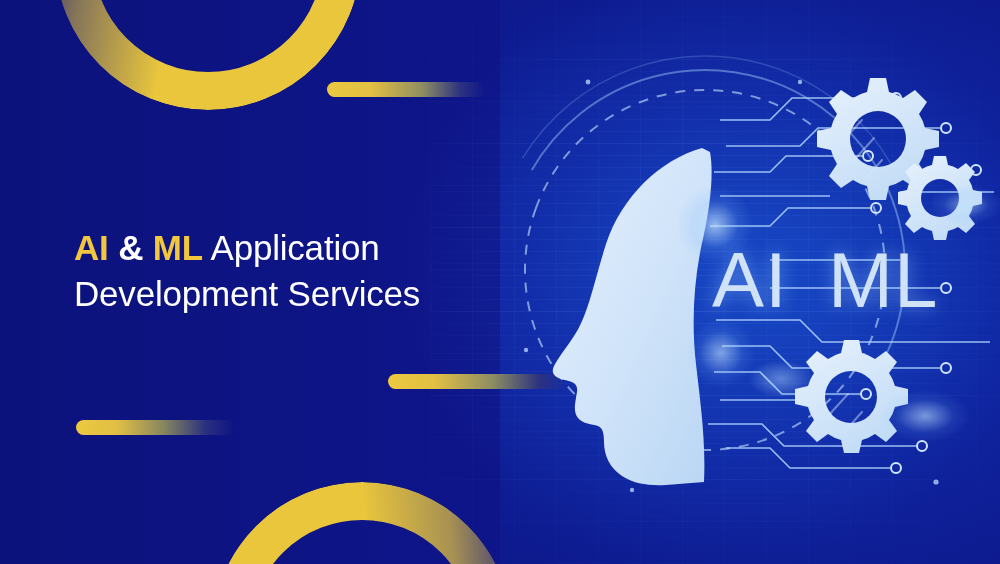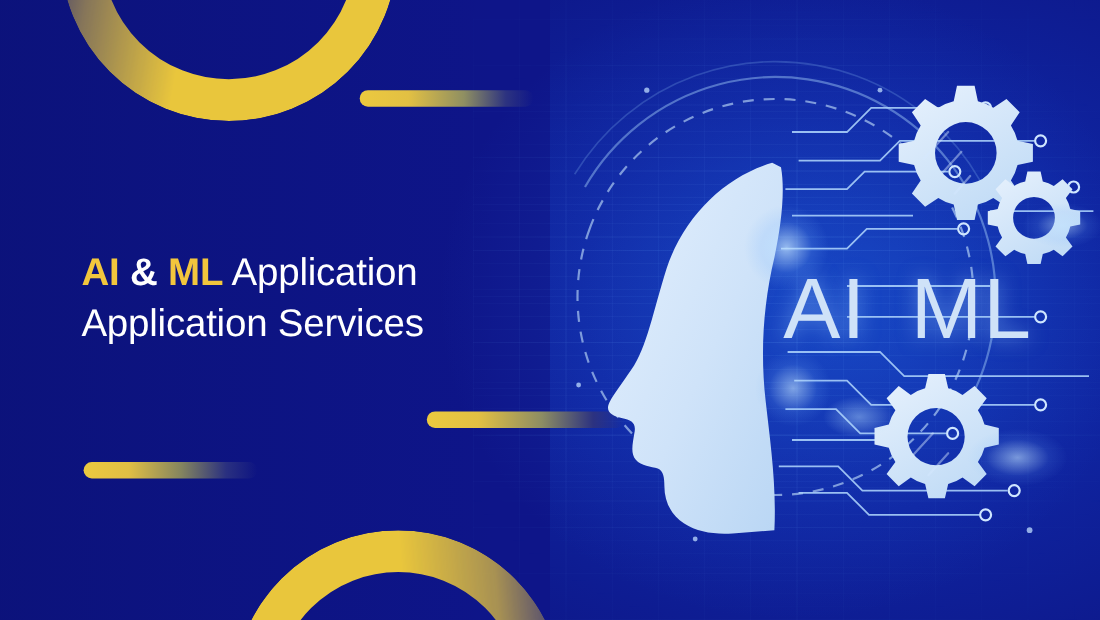--- a/index.html
+++ b/index.html
@@ -160,21 +160,21 @@
   <div class="bg-vignette"></div>
 
   <div class="ring" id="ring-top"></div>
   <div class="ring" id="ring-bottom"></div>
   <div class="bar" id="bar-top"></div>
   <div class="bar" id="bar-mid"></div>
   <div class="bar" id="bar-bottom"></div>
 
   <div id="headline">
     <span class="line"><span class="accent">AI</span> <span class="amp">&amp;</span> <span class="accent">ML</span> <span class="rest">Application</span></span>
-    <span class="line rest">Application Services</span>
+    <span class="line rest">Development Services</span>
   </div>
 
   <div id="tech">
     <svg width="530" height="520" viewBox="0 0 530 520" xmlns="http://www.w3.org/2000/svg">
       <defs>
         <linearGradient id="headGrad" x1="0" y1="0" x2="1" y2="1">
           <stop offset="0%" stop-color="#e4f0fd"></stop>
           <stop offset="55%" stop-color="#cfe3f9"></stop>
           <stop offset="100%" stop-color="#b9d6f4"></stop>
         </linearGradient>

